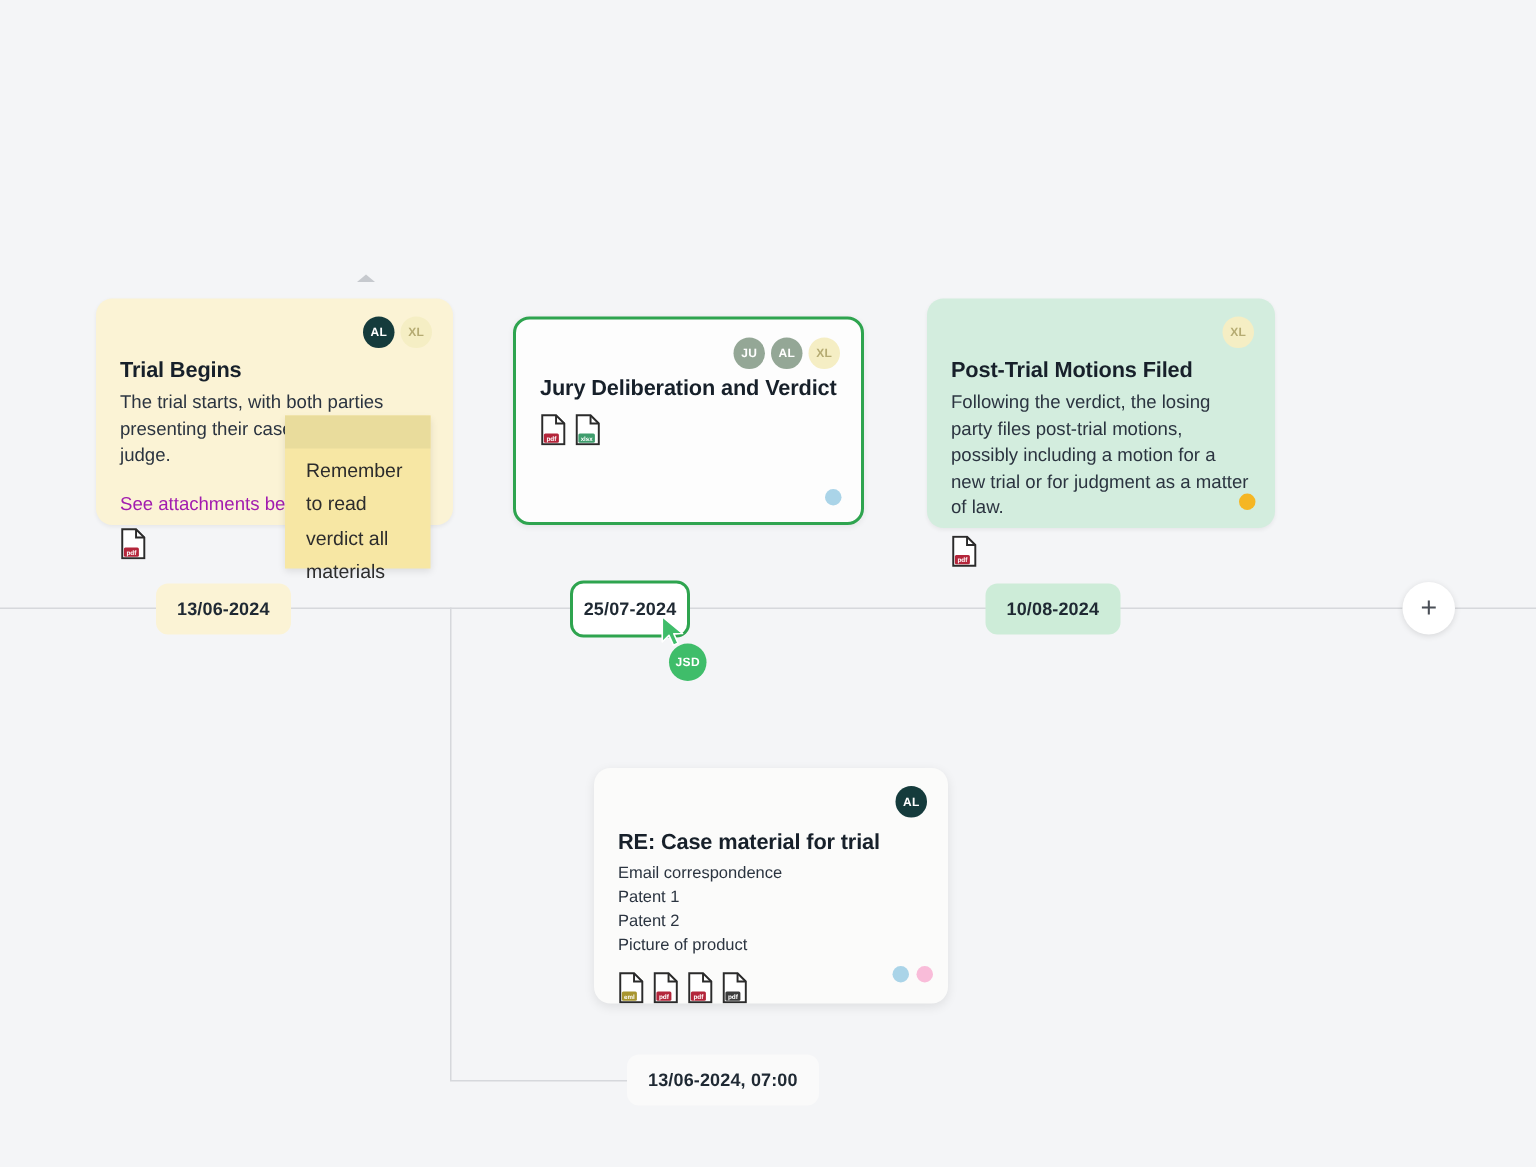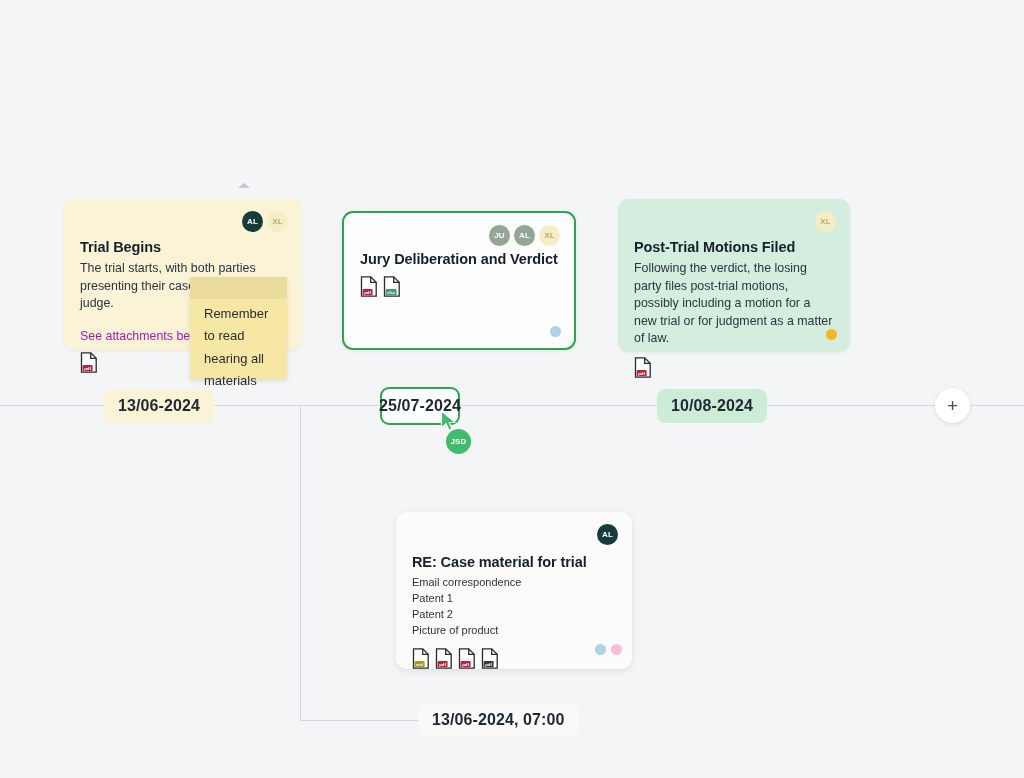--- a/index.html
+++ b/index.html
@@ -35,21 +35,21 @@
     background: #d6d8dc;
   }
 
   
   .date-pill {
     position: absolute;
     height: 34px;
     display: flex; align-items: center; justify-content: center;
     padding: 12px 14px;
     border-radius: 8px;
-    font-size: 16px;
+    font-size: 12px;
     font-weight: 700;
     color: #1f2933;
     letter-spacing: .1px;
     white-space: nowrap;
   }
   .pill-yellow { background: #fbf3d5; }
   .pill-green  { background: #cdecd8; }
   .pill-white  {
     background: #ffffff;
     border: 2px solid #2ea44f;
@@ -221,21 +221,21 @@
           <path d="M1.5 0.8 h9.2 L16.2 6.3 V20.2 H1.5 Z" fill="#ffffff" stroke="#2b2b2b" stroke-width="1.3"></path>
           <path d="M10.7 0.8 V6.3 H16.2" fill="none" stroke="#2b2b2b" stroke-width="1.3"></path>
           <rect x="2.6" y="13" width="10" height="6.2" rx="1" fill="#b4263b"></rect>
           <text x="7.6" y="17.7" font-size="4.3" fill="#ffffff" text-anchor="middle" font-family="Liberation Sans, sans-serif" font-weight="bold">pdf</text>
         </svg>
       </div>
     </div>
   </div>
 
   <div class="sticky" style="left:190px; top:277px; width:97px; height:102px;">
-    <div class="sticky-text">Remember to read hearing all materials</div>
+    <div class="sticky-text">Remember to read verdict all materials</div>
   </div>
 
   <div class="card card-white-green" style="left:302px; top:211px; width:234px; height:139px;">
     <div class="avatars">
       <div class="avatar av-sage">JU</div>
       <div class="avatar av-sage">AL</div>
       <div class="avatar av-cream">XL</div>
     </div>
     <div style="margin-top:26px;">
       <div class="card-title">Jury Deliberation and Verdict</div>

